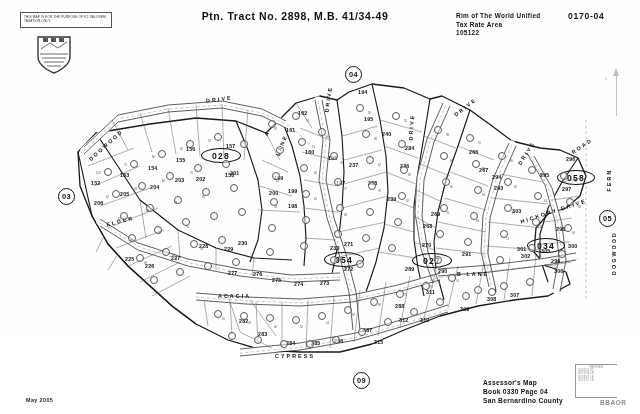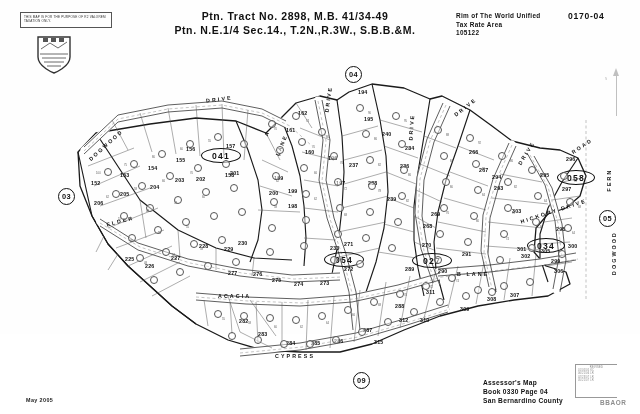--- a/index.html
+++ b/index.html
@@ -265,21 +265,20 @@
       <path d="M8 27 H28"></path>
         <path d="M11 31 H25"></path>
     </g>
     <rect x="7" y="3" width="5" height="4" fill="#555"></rect>
     <rect x="15" y="3" width="5" height="4" fill="#555"></rect>
     <rect x="23" y="3" width="5" height="4" fill="#555"></rect>
   </svg>
 
   <div class="title-block">
     <div>Ptn. Tract No. 2898, M.B. 41/34-49</div>
-    <div>Ptn. N.E.1/4 Sec.14., T.2N.,R.3W., S.B.B.&amp;M.</div>
   </div>
 
   <div class="tra-block">
     <div>Rim of The World Unified</div>
     <div>Tax Rate Area</div>
     <div>105122</div>
   </div>
   <div class="tra-code">0170-04</div>
 
   <div class="north">
@@ -378,21 +377,21 @@
       <div class="pnum" style="left: 399px; top: 317px;">312</div>
       <div class="pnum" style="left: 374px; top: 339px;">315</div>
       <div class="pnum" style="left: 566px; top: 156px;">296</div>
       <div class="pnum" style="left: 540px; top: 172px;">295</div>
       <div class="pnum" style="left: 562px; top: 186px;">297</div>
       <div class="pnum" style="left: 556px; top: 226px;">298</div>
       <div class="pnum" style="left: 551px; top: 258px;">299</div>
       <div class="pnum" style="left: 517px; top: 246px;">301</div>
       <div class="pnum" style="left: 568px; top: 243px;">300</div>
       <div class="ell" style="left: 201px; top: 148px; width: 40px; height: 15px;"></div>
-      <div class="blocklbl" style="left: 201px; top: 150.5px; width: 40px; line-height: 10px;">041</div>
+      <div class="blocklbl" style="left: 201px; top: 150.5px; width: 40px; line-height: 10px;">028</div>
       <div class="ell" style="left: 324px; top: 252px; width: 40px; height: 15px;"></div>
       <div class="blocklbl" style="left: 324px; top: 254.5px; width: 40px; line-height: 10px;">054</div>
       <div class="ell" style="left: 412px; top: 253px; width: 40px; height: 15px;"></div>
       <div class="blocklbl" style="left: 412px; top: 255.5px; width: 40px; line-height: 10px;">027</div>
       <div class="ell" style="left: 557px; top: 170px; width: 38px; height: 15px;"></div>
       <div class="blocklbl" style="left: 557px; top: 172.5px; width: 38px; line-height: 10px;">058</div>
       <div class="ell" style="left: 527px; top: 238px; width: 38px; height: 15px;"></div>
       <div class="blocklbl" style="left: 527px; top: 240.5px; width: 38px; line-height: 10px;">034</div>
       <div class="sheetno" style="left: 58px; top: 188px;">03</div>
       <div class="sheetno" style="left: 345px; top: 66px;">04</div>

